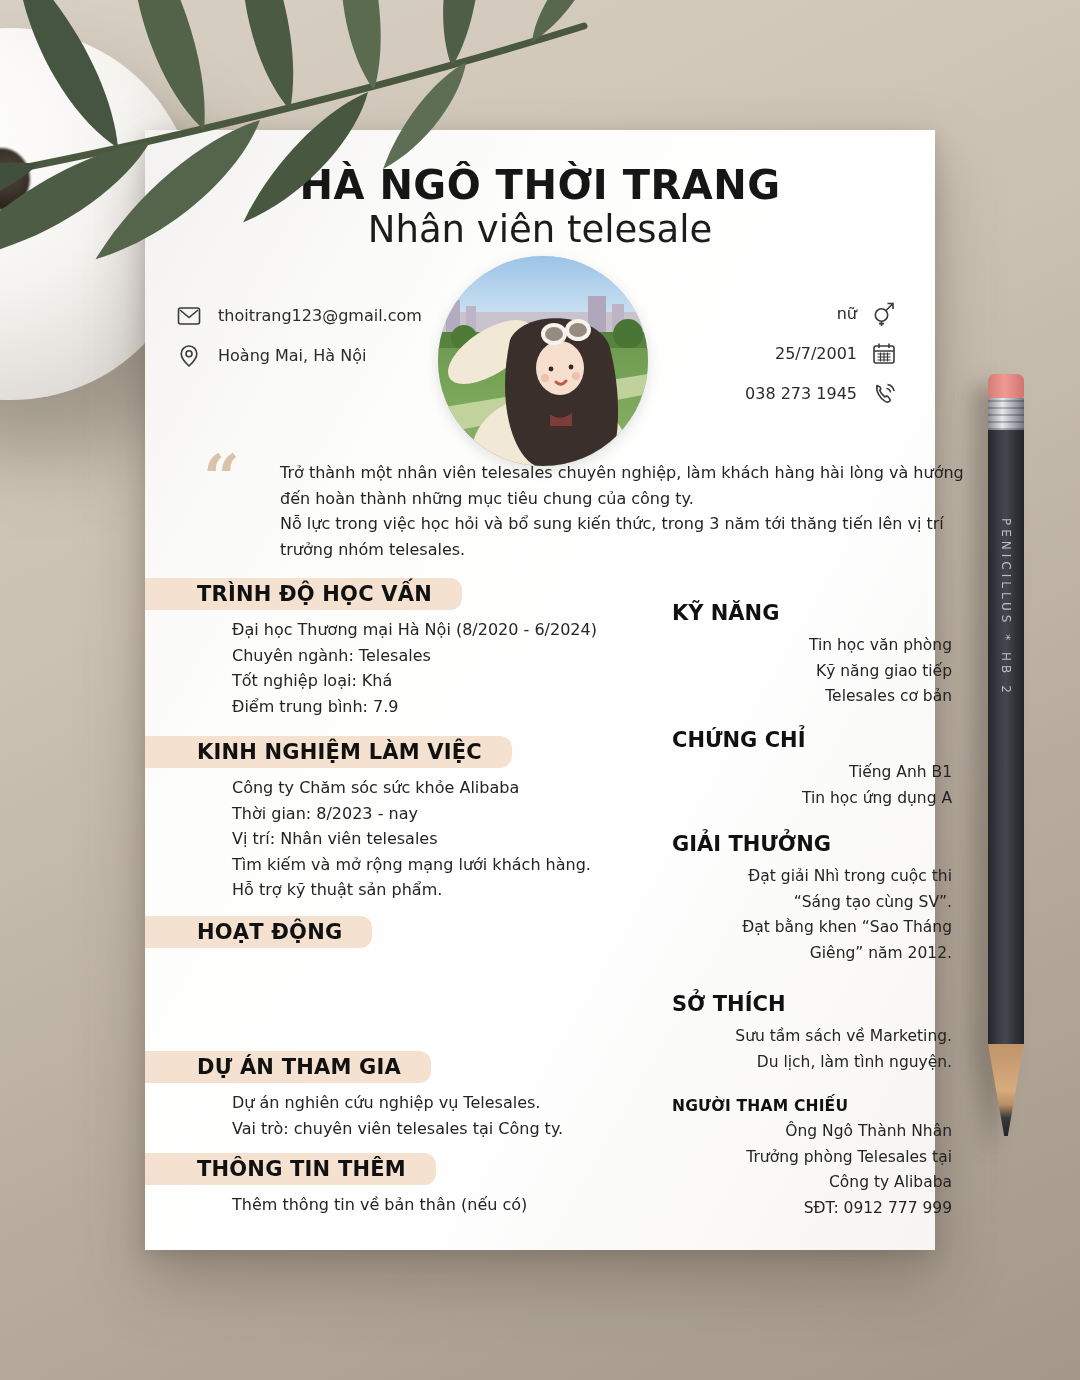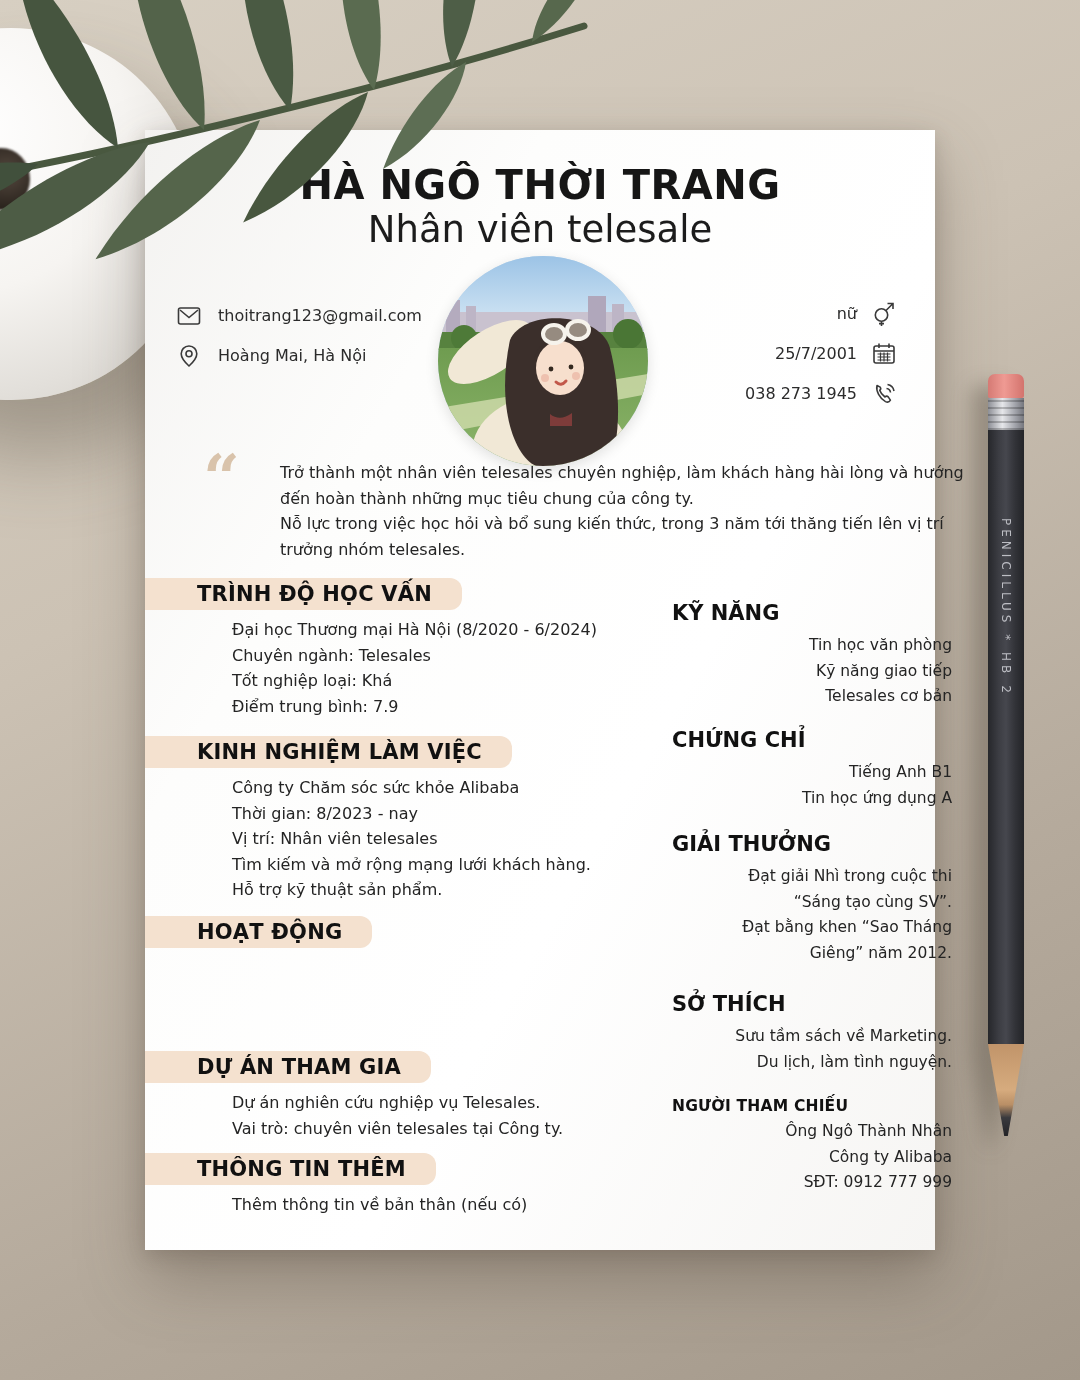--- a/index.html
+++ b/index.html
@@ -262,20 +262,21 @@
 
     <section class="rsec" style="top:846px">
       <div class="rhead">SỞ THÍCH</div>
       <div class="ln">Sưu tầm sách về Marketing.</div>
       <div class="ln">Du lịch, làm tình nguyện.</div>
     </section>
 
     <section class="rsec" style="top:950px">
       <div class="ref-head">NGƯỜI THAM CHIẾU</div>
       <div class="ln">Ông Ngô Thành Nhân</div>
+      <div class="ln">Trưởng phòng Telesales tại</div>
       <div class="ln">Công ty Alibaba</div>
       <div class="ln">SĐT: 0912 777 999</div>
     </section>
 
   </div>
 
   <svg class="plant" width="640" height="500" viewBox="0 0 640 500">
     <defs>
       <path id="leaf" d="M0 0 C 45 -28, 135 -36, 205 -8 C 135 18, 52 20, 0 0 Z"></path>
     </defs>

